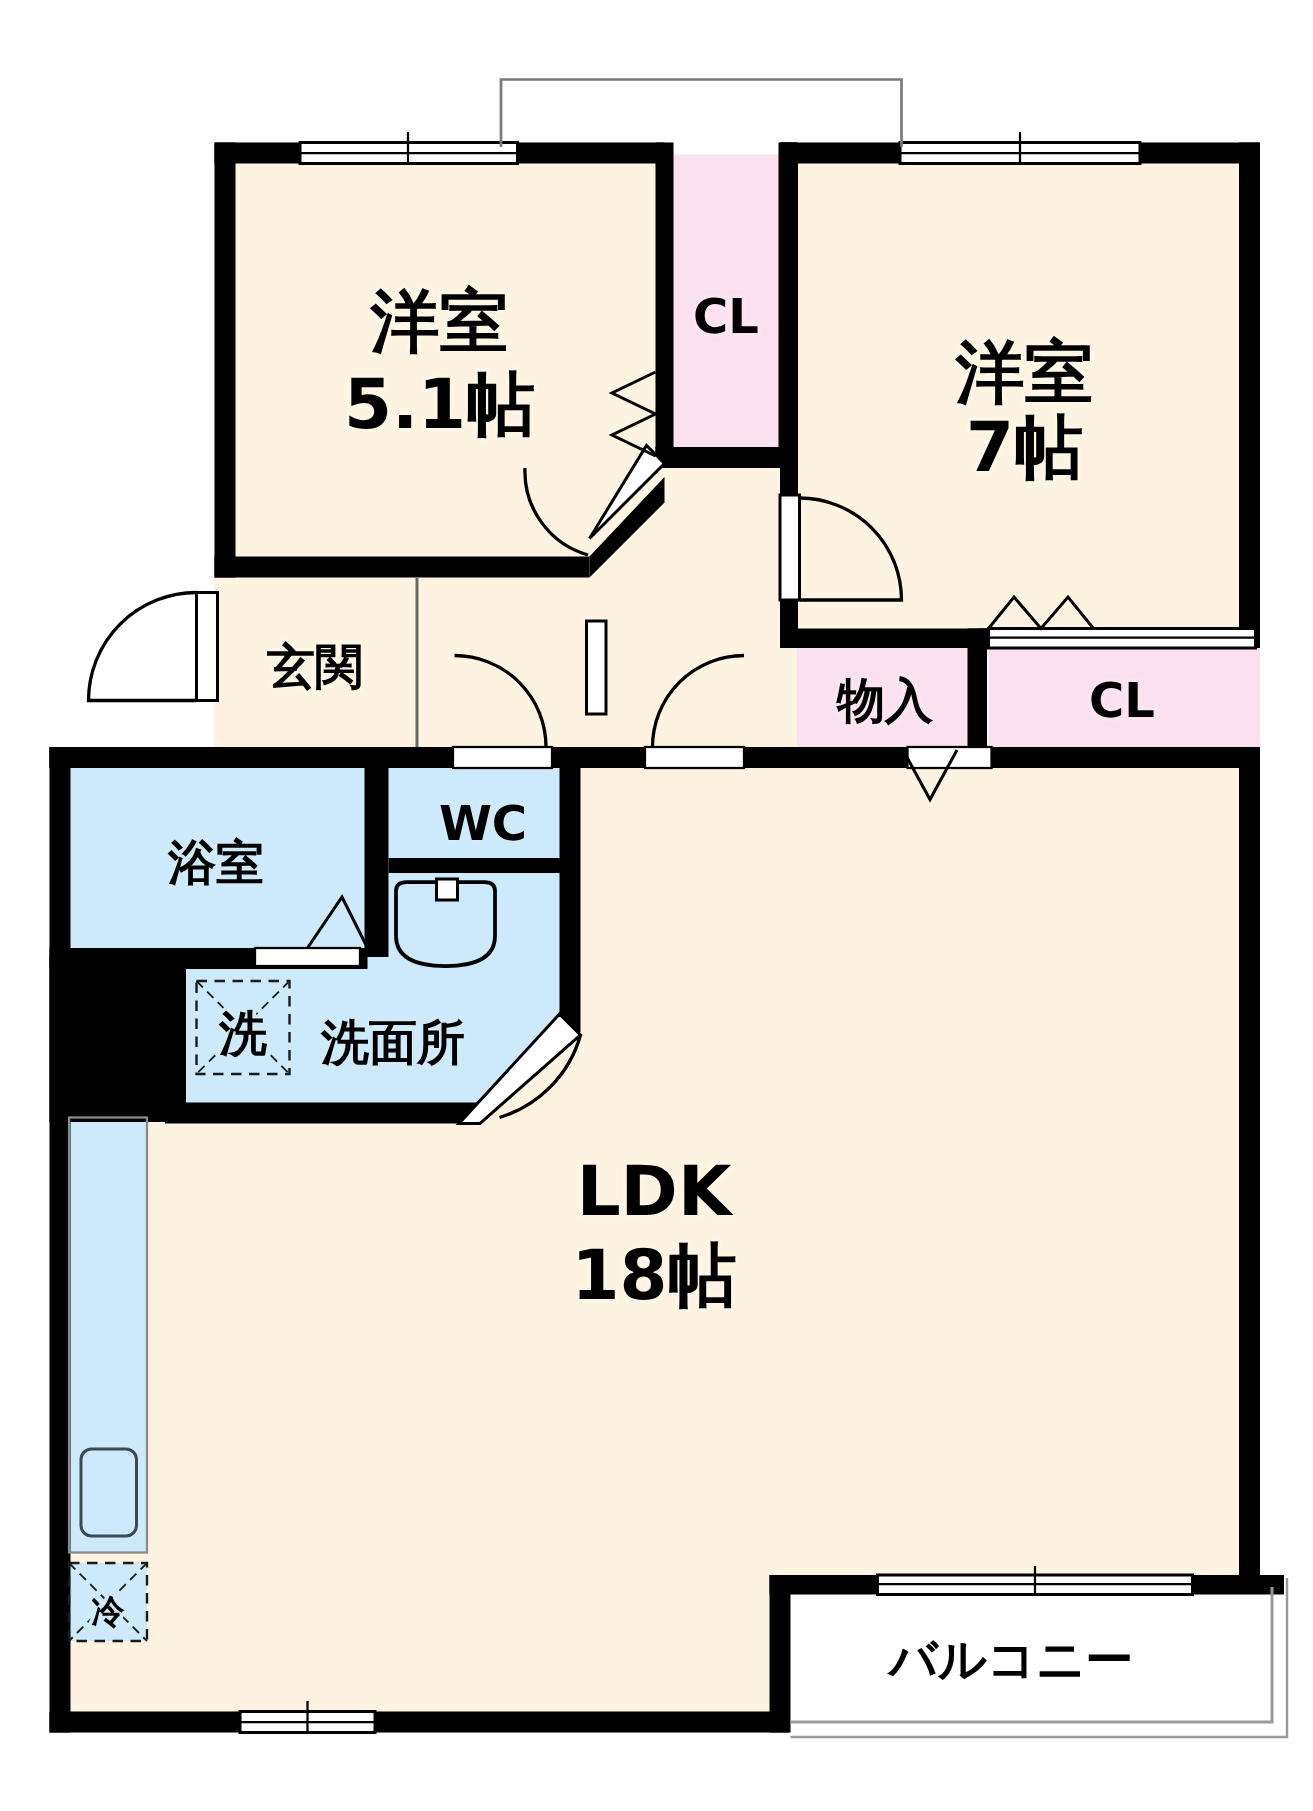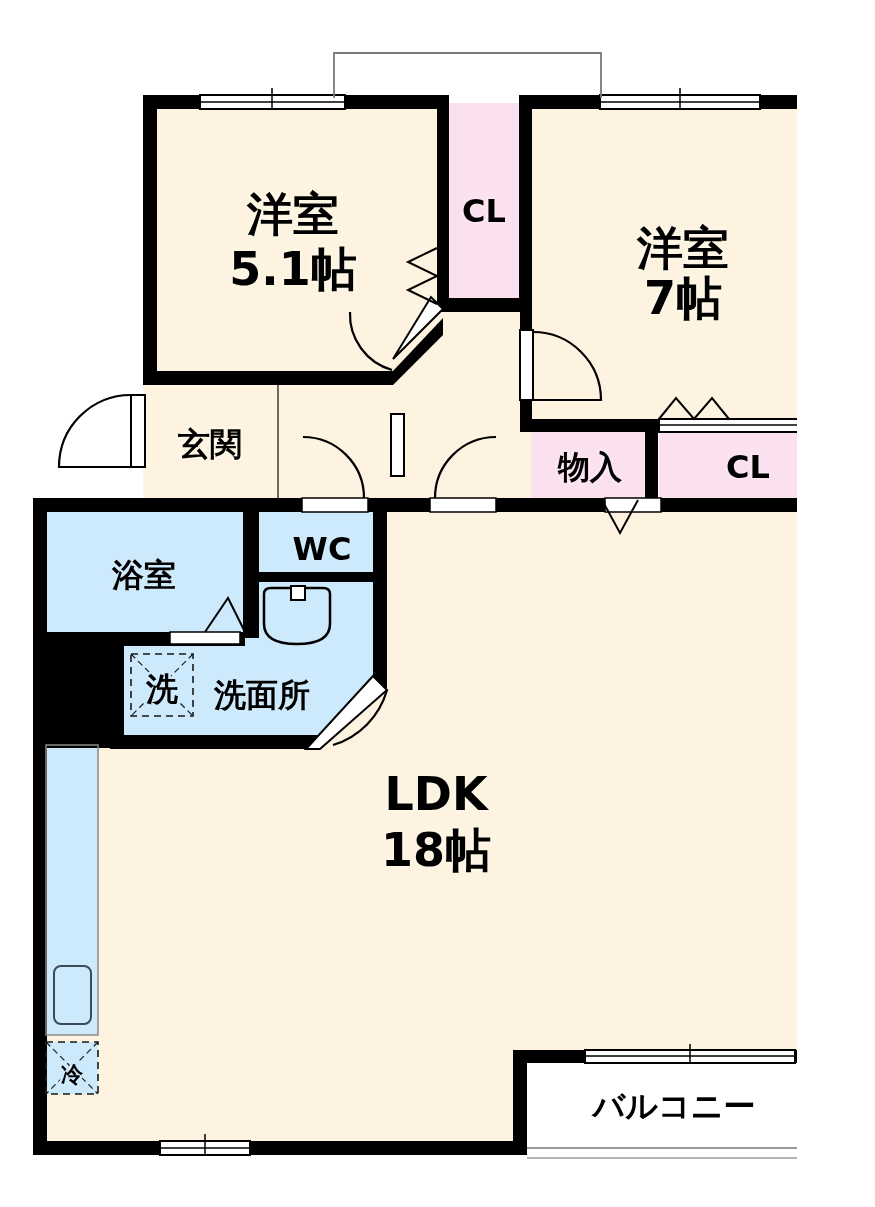--- a/index.html
+++ b/index.html
@@ -5,21 +5,21 @@
   html, body {
     margin: 0;
     padding: 0;
     background: #ffffff;
   }
   body {
     font-family: "Liberation Sans", "DejaVu Sans", sans-serif;
   }
   #floorplan-root {
     position: relative;
-    width: 797px;
+    width: 875px;
     height: 1207px;
     background: #ffffff;
     overflow: hidden;
   }
   svg.plan {
     display: block;
     width: 875px;
     height: 1207px;
   }
   .room-label {

